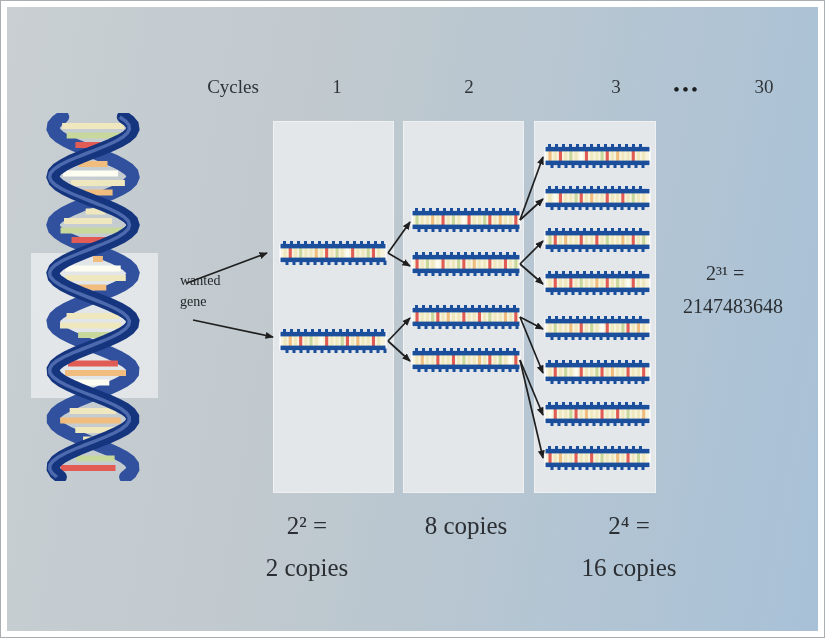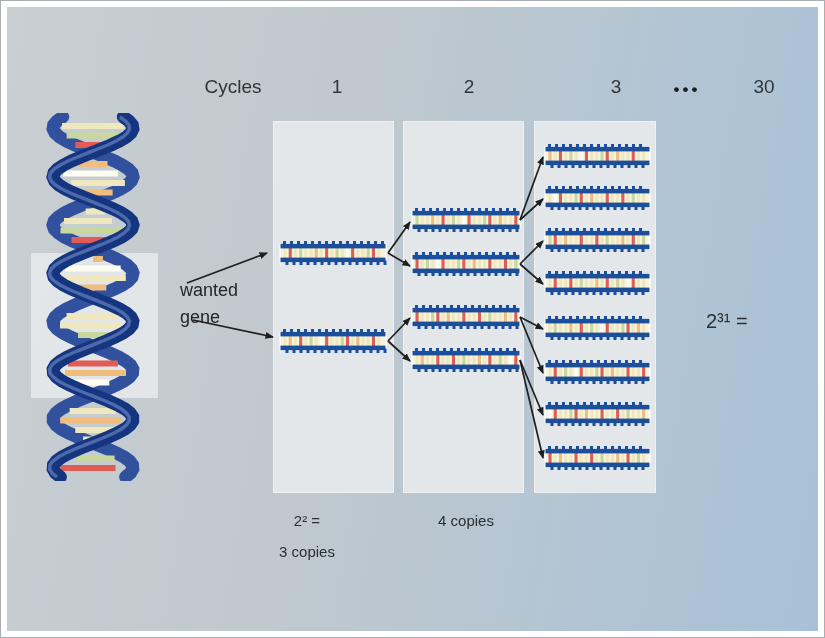--- a/index.html
+++ b/index.html
@@ -1,19 +1,19 @@
 <!DOCTYPE html>
 <html><head>
 <meta charset="utf-8">
 <style>
   html,body{margin:0;padding:0;background:#ddd;}
   .page{
     position:relative;width:825px;height:638px;box-sizing:border-box;
     background:#ffffff;border:1px solid #a9aeb2;overflow:hidden;
-    font-family:Liberation Sans, sans-serif;
+    font-family:Liberation Serif, serif;
   }
   .canvas{
     position:absolute;left:6px;top:6px;right:6px;bottom:6px;
     background:linear-gradient(100deg,#c9cfd3 0%,#c0c9ce 38%,#a8c1d7 100%);
   }
   .hdr{
     position:absolute;top:75px;transform:translateX(-50%);
     font-size:19px;color:#30353a;white-space:nowrap;
   }
   .hdr.dots{font-weight:bold;font-size:17px;letter-spacing:3px;top:79px;color:#1c1e20;}
@@ -22,34 +22,34 @@
     box-shadow:inset 0 0 0 1px rgba(255,255,255,0.38);
   }
   .highlight-rect{
     position:absolute;left:30px;top:252px;width:127px;height:145px;
     background:rgba(255,255,255,0.5);
   }
   .helix{position:absolute;left:28px;top:112px;}
   .arrow-layer{position:absolute;left:0;top:0;width:825px;height:638px;pointer-events:none;}
   .strand{position:absolute;}
   .wanted{
-    position:absolute;left:179px;top:276px;
-    font-size:18px;line-height:1.5;color:#24272a;
+    position:absolute;left:179px;top:269px;
+    font-size:14px;line-height:1.5;color:#24272a;
   }
   .formula-block{
     position:absolute;top:511px;width:132px;text-align:center;
-    font-size:15px;color:#2b2f33;
+    font-size:25px;color:#2b2f33;
   }
   .formula-block .line1{margin-bottom:14px;}
   .fb1{left:240px;} .fb2{left:399px;} .fb3{left:562px;}
   .result-block{
     position:absolute;left:682px;top:256px;width:140px;
     font-size:20px;line-height:1.64;color:#2b2f33;
   }
-  .result-block .rformula{padding-left:23px;margin-top:48px;}
+  .result-block .rformula{padding-left:23px;}
 </style>
 </head>
 <body>
 
 <div class="page">
   <div class="canvas"></div>
 
   <span class="hdr" style="left:232px">Cycles</span>
   <span class="hdr" style="left:336px">1</span>
   <span class="hdr" style="left:468px">2</span>
@@ -884,22 +884,27 @@
       <line x1="519" y1="359" x2="542" y2="457" stroke="#1f1f1f" stroke-width="1.7" marker-end="url(#ah)"></line>
     </svg>
 
   <div class="wanted">
     <div>wanted</div>
     <div>gene</div>
   </div>
 
   <div class="formula-block fb1">
     <div class="line1">2² =</div>
-    <div class="line2">3 copies</div>
+    <div class="line2">2 copies</div>
   </div>
   <div class="formula-block fb2">
-    <div class="line2">4 copies</div>
+    <div class="line2">8 copies</div>
+  </div>
+  <div class="formula-block fb3">
+    <div class="line1">2⁴ =</div>
+    <div class="line2">16 copies</div>
   </div>
 
   <div class="result-block">
     <div class="rformula">2³¹ =</div>
+    <div>2147483648</div>
   </div>
 </div>
 
 </body></html>

